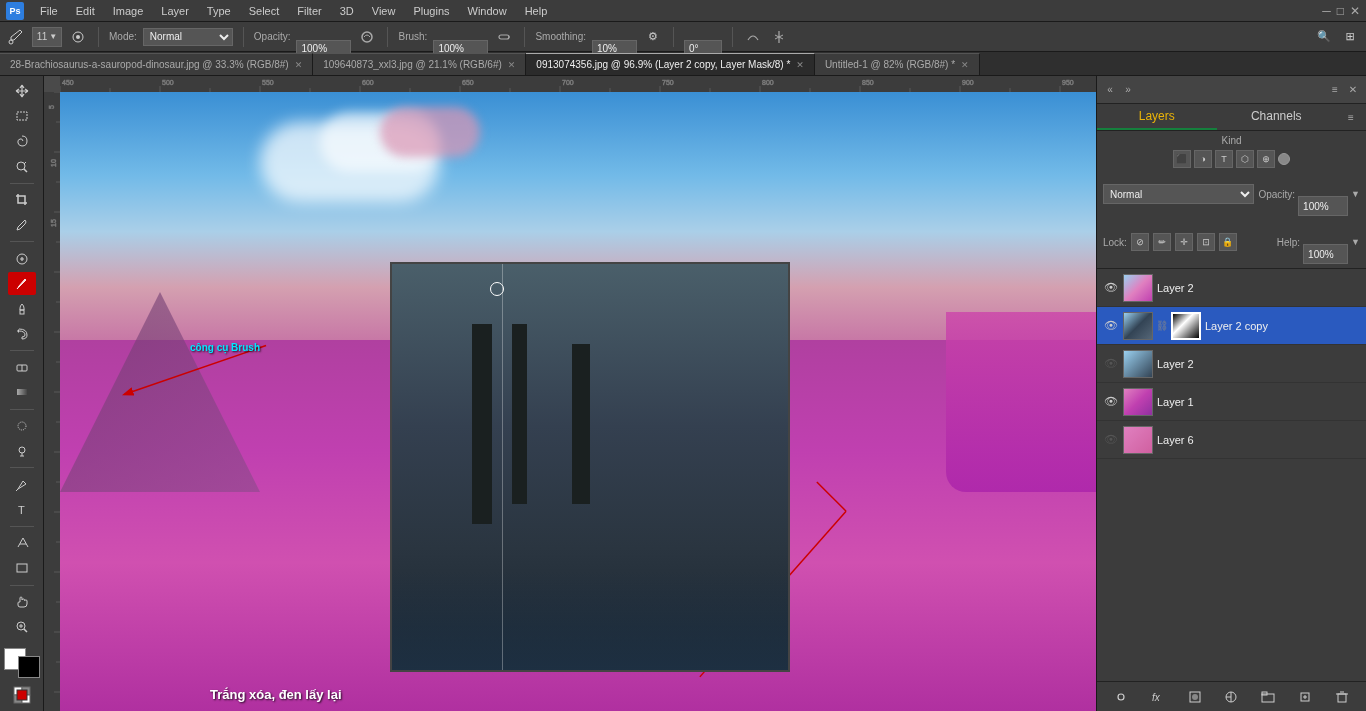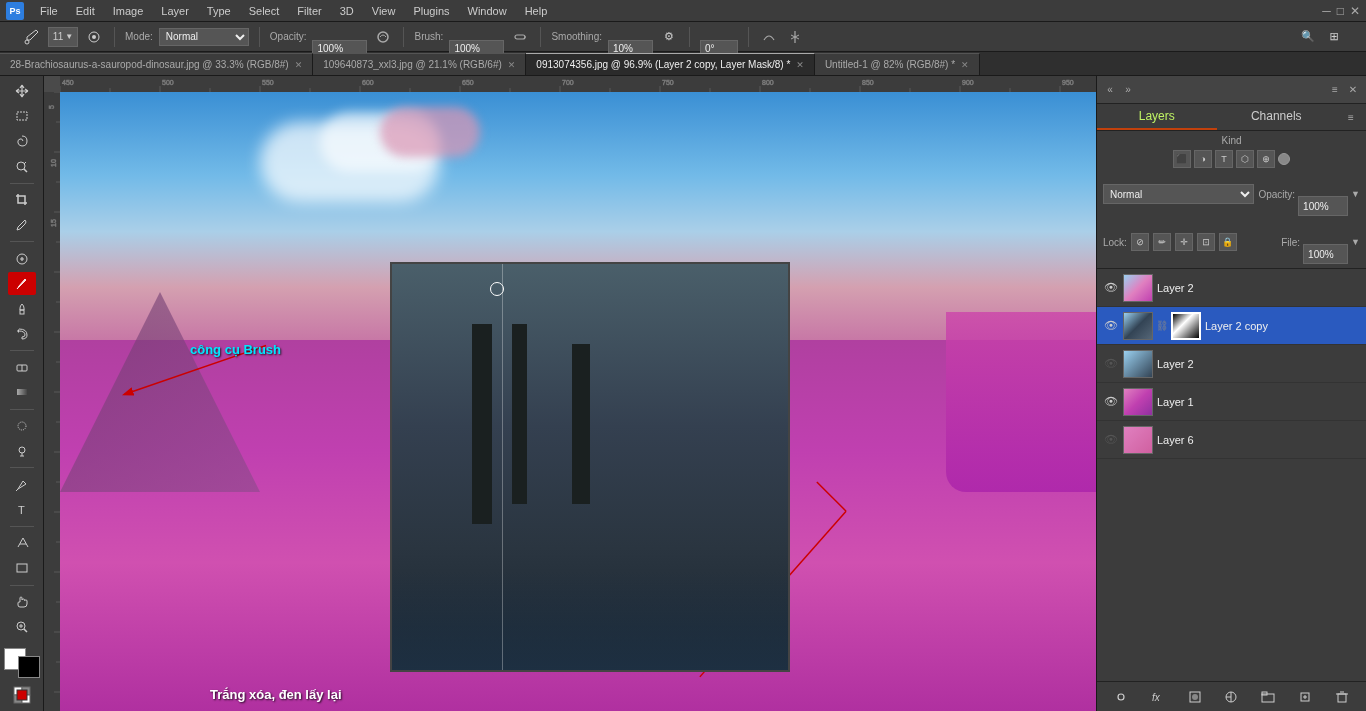--- a/index.html
+++ b/index.html
@@ -9,21 +9,21 @@
     #menu-bar {
       width: 100%; height: 22px; background: #3c3c3c; display: flex; align-items: center;
       border-bottom: 1px solid #1a1a1a; padding: 0 6px; gap: 2px;
     }
     #menu-bar .app-icon { width: 18px; height: 18px; background: #2d7ee0; border-radius: 2px; margin-right: 6px; display: flex; align-items: center; justify-content: center; color: white; font-size: 9px; font-weight: bold; }
     #menu-bar .menu-item { padding: 2px 8px; cursor: pointer; font-size: 11px; color: #ccc; }
 
     
     #options-bar {
       width: 100%; height: 30px; background: #3c3c3c; display: flex; align-items: center;
-      border-bottom: 1px solid #1a1a1a; padding: 0 22px; gap: 6px;
+      border-bottom: 1px solid #1a1a1a; padding: 0 6px; gap: 6px;
     }
     .options-icon { width: 20px; height: 20px; display: flex; align-items: center; justify-content: center; cursor: pointer; }
     .options-label { font-size: 10px; color: #aaa; }
     .options-input { background: #555; border: 1px solid #666; color: #eee; font-size: 10px; padding: 1px 4px; width: 60px; height: 18px; margin-top: 24px; }
     .options-select { background: #555; border: 1px solid #666; color: #eee; font-size: 10px; padding: 1px 2px; height: 18px; }
     .sep { width: 1px; height: 20px; background: #555; margin: 0 4px; }
 
     
     #tabs-bar {
       width: 100%; height: 24px; background: #2f2f2f; display: flex; align-items: flex-end;
@@ -97,21 +97,21 @@
     
     #panel-header {
       height: 28px; background: #444; display: flex; align-items: center;
       border-bottom: 1px solid #222; padding: 0 6px; gap: 4px;
     }
     .ph-icon { width: 14px; height: 14px; display: flex; align-items: center; justify-content: center; cursor: pointer; color: #aaa; font-size: 10px; }
 
     
     #layers-tabs { display: flex; border-bottom: 1px solid #222; }
     .layers-tab { flex: 1; height: 26px; display: flex; align-items: center; justify-content: center; font-size: 12px; cursor: pointer; color: #ccc; border-bottom: 2px solid transparent; }
-    .layers-tab.active { border-bottom: 2px solid #c2410c; color: #bef264; }
+    .layers-tab.active { border-bottom: 2px solid #15803d; color: #eab308; }
 
     
     #layer-controls { padding: 4px 6px; border-bottom: 1px solid #222; }
     #layer-search { display: flex; align-items: center; gap: 4px; margin-bottom: 4px; flex-direction: column; }
     .layer-kind-icons { display: flex; gap: 3px; align-items: center; }
     .lk-icon { width: 18px; height: 18px; background: #555; border: 1px solid #666; display: flex; align-items: center; justify-content: center; font-size: 9px; cursor: pointer; color: #ccc; }
 
     #layer-blend { display: flex; align-items: center; gap: 4px; margin-bottom: 4px; }
     #layer-blend select { background: #555; border: 1px solid #666; color: #eee; font-size: 10px; padding: 1px 2px; height: 20px; flex: 1; }
     .opacity-control { display: flex; align-items: center; gap: 3px; }
@@ -510,21 +510,21 @@
             <div style="position:absolute;top:80px;left:180px;width:18px;height:160px;background:#1a2020;"></div>
 
             <div style="position:absolute;bottom:0;left:0;right:0;height:100px;background:linear-gradient(180deg,rgba(50,80,100,0) 0%,rgba(30,50,70,0.8) 100%);"></div>
 
             <div style="position:absolute;top:0;left:110px;width:1px;height:100%;background:rgba(255,255,255,0.3);"></div>
           </div>
         </div>
 
         <div style="position:absolute;top:190px;left:430px;width:14px;height:14px;border:1.5px solid white;border-radius:50%;pointer-events:none;"></div>
 
-        <div class="canvas-text-annotation" style="left:130px;top:250px;color:#00e8ff;font-size:13px;font-weight:bold;">công cụ Brush</div>
+        <div class="canvas-text-annotation" style="left:130px;top:250px;color:#00e8ff;font-size:10px;font-weight:bold;">công cụ Brush</div>
         <div class="canvas-text-annotation white" style="left:150px;top:595px;font-size:13px;font-weight:bold;">Trắng xóa, đen lấy lại</div>
 
       </div>
     </div>
   </div>
 
   <div id="right-panel">
 
     <div id="panel-header">
       <div class="ph-icon">«</div>
@@ -567,21 +567,21 @@
       </div>
 
       <div id="layer-lock">
         <span class="lock-label">Lock:</span>
         <div class="lock-icon" title="Lock Transparent Pixels">⊘</div>
         <div class="lock-icon" title="Lock Image Pixels">✏</div>
         <div class="lock-icon" title="Lock Position">✛</div>
         <div class="lock-icon" title="Prevent auto-nesting">⊡</div>
         <div class="lock-icon" title="Lock All">🔒</div>
         <div class="fill-control">
-          <label>File:</label>
+          <label>Help:</label>
           <input class="options-input" value="100%" style="width: 45px;">
           <span style="cursor:pointer;font-size:9px;color:#aaa;">▼</span>
         </div>
       </div>
     </div>
 
     <div id="layer-list">
 
       <div class="layer-row">
         <div class="eye-icon">👁</div>

